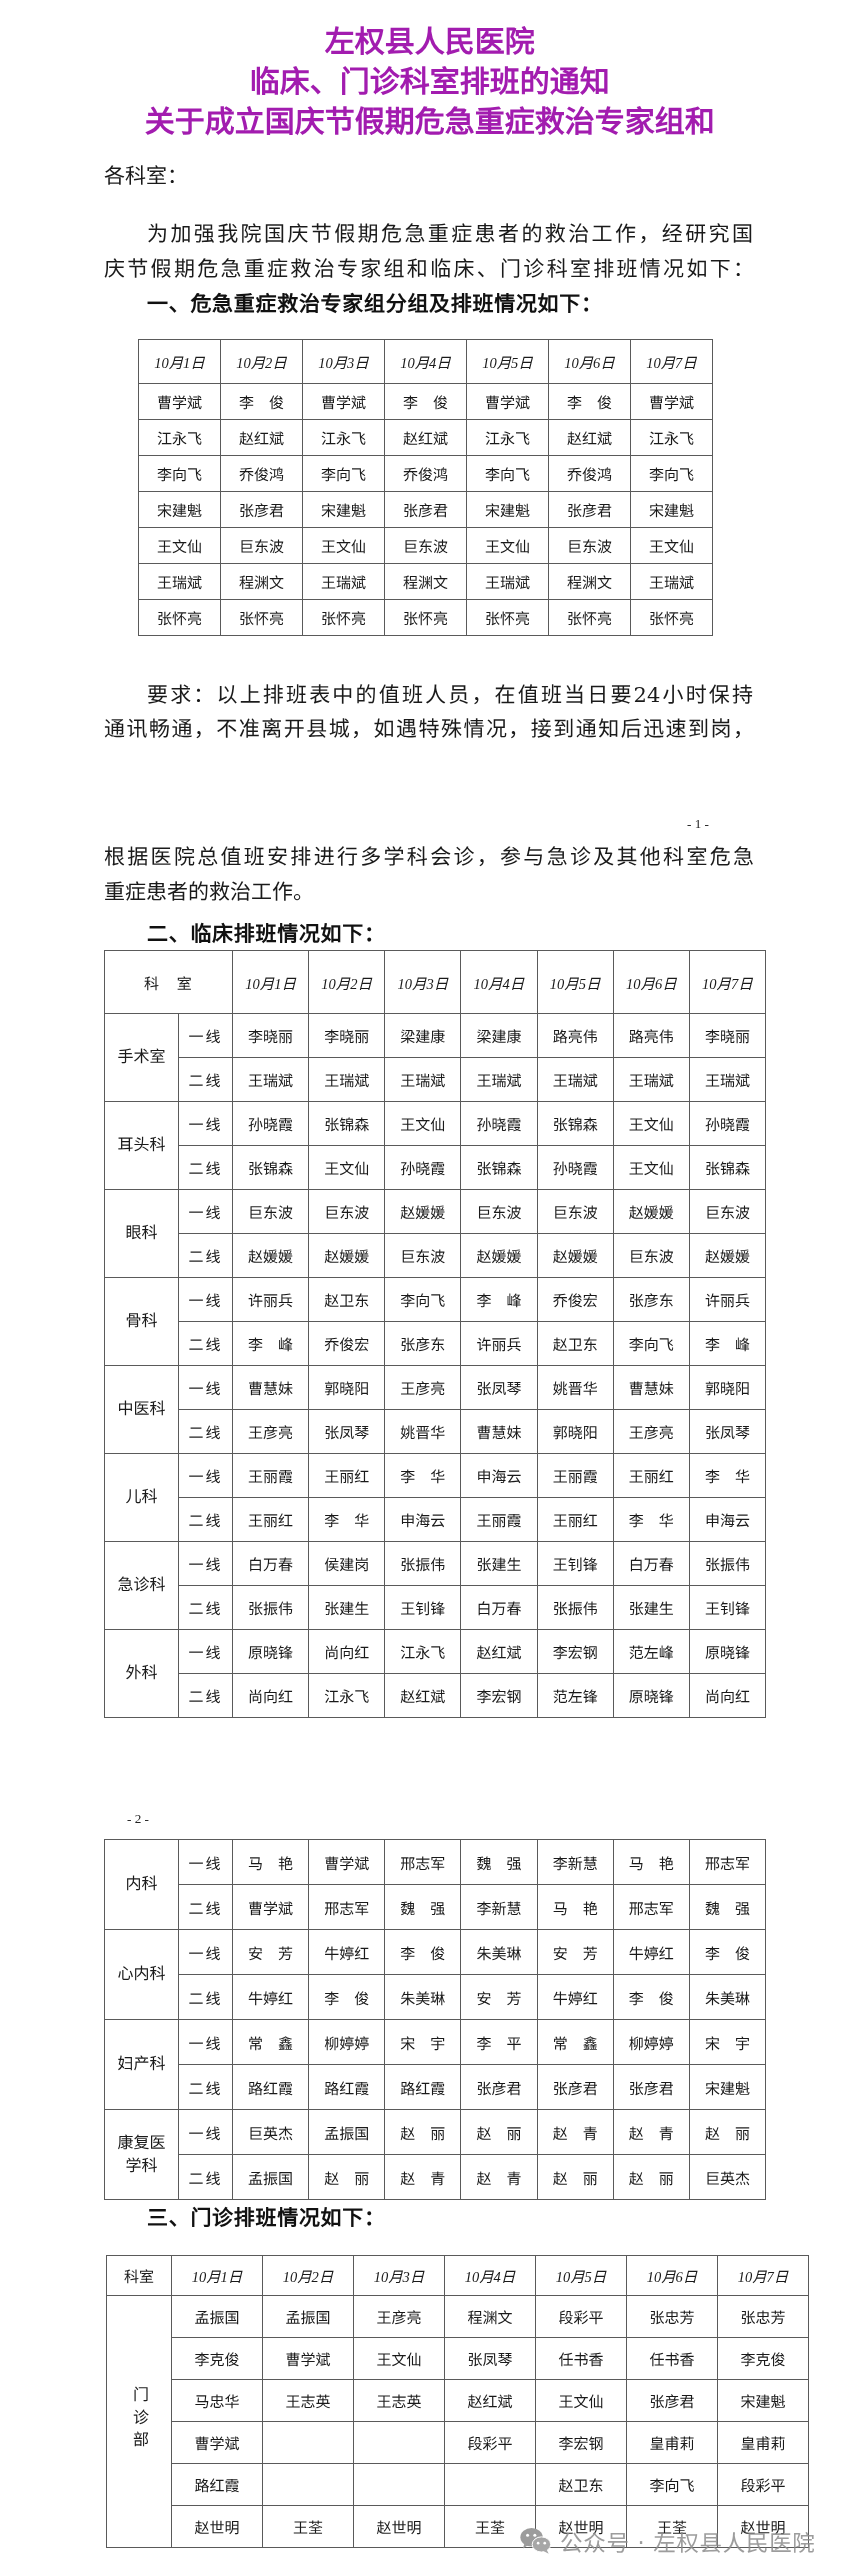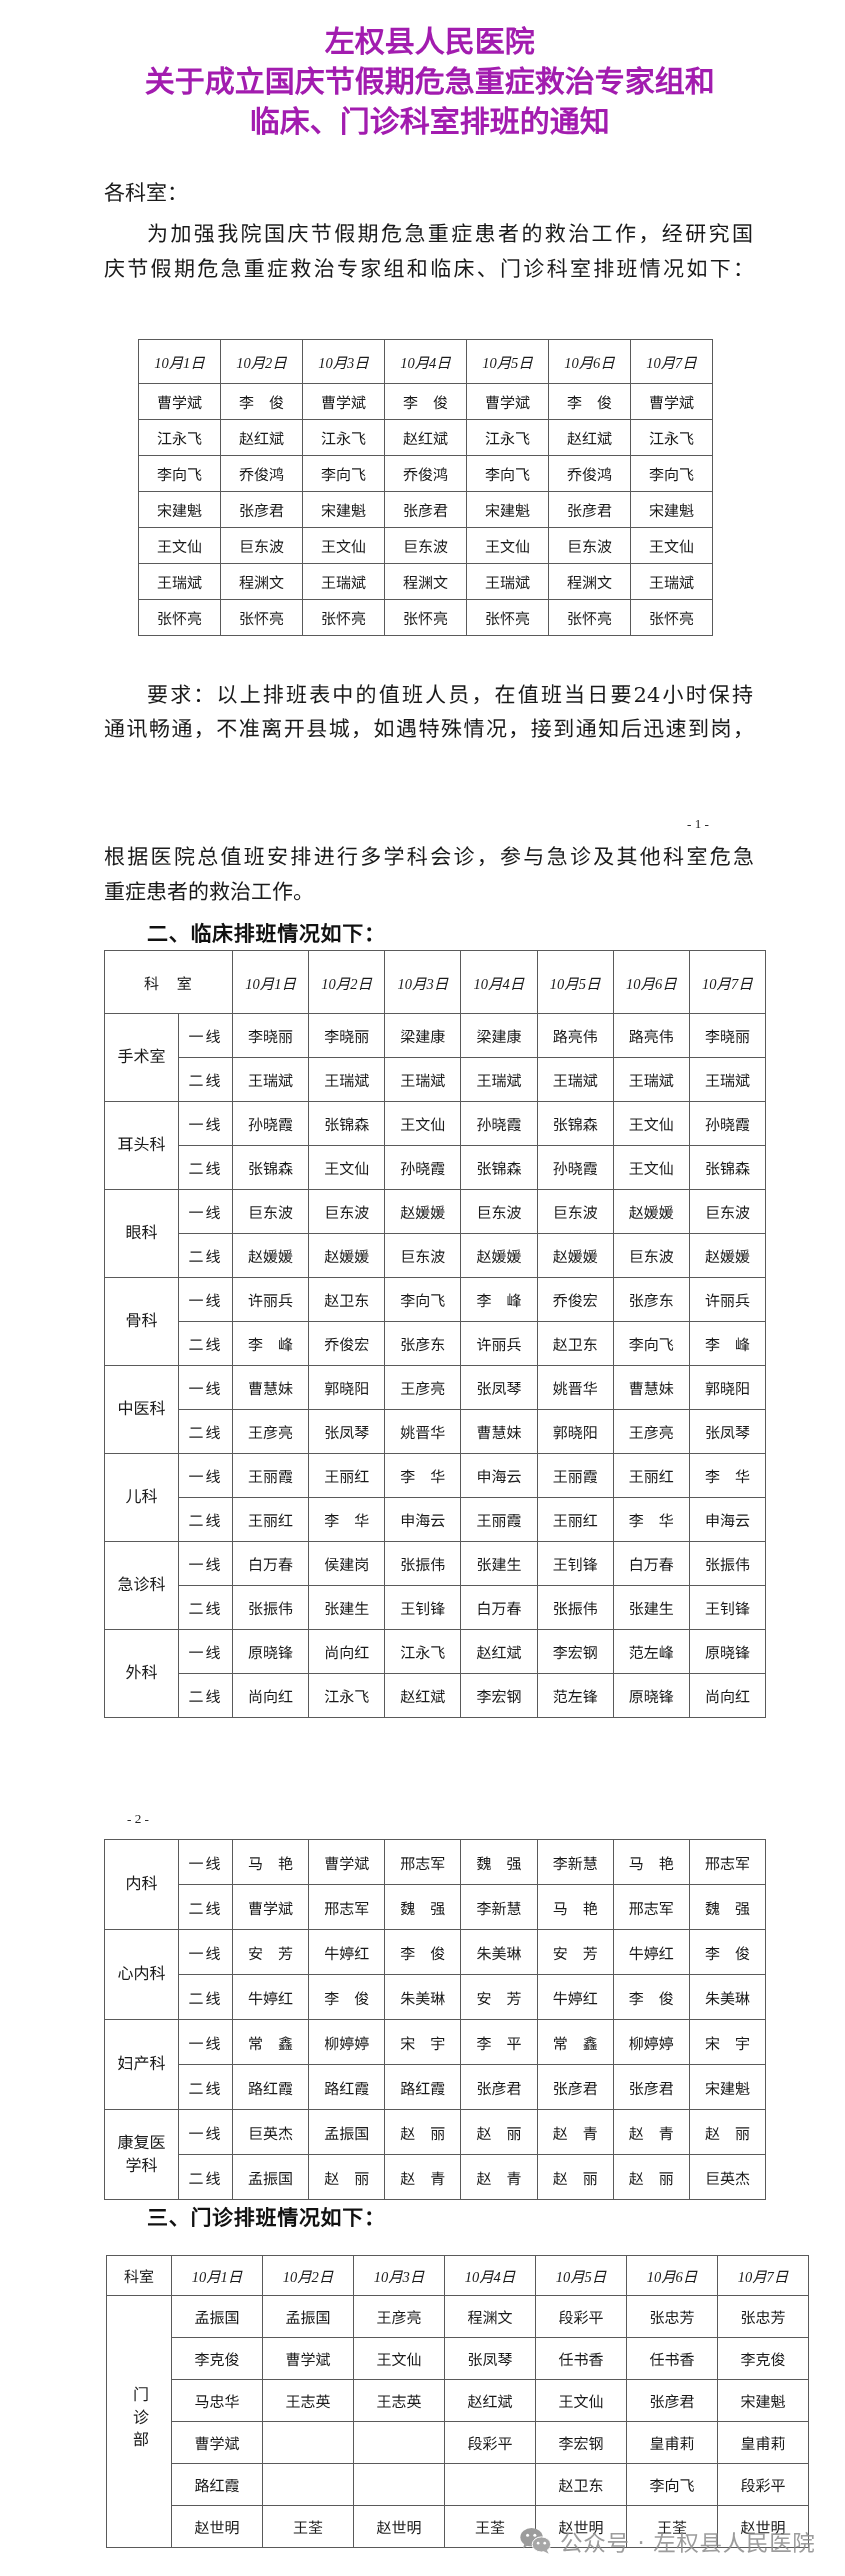--- a/index.html
+++ b/index.html
@@ -137,29 +137,30 @@
     }
     .wechat-icon { width: 33px; height: 29px; display: block; }
   </style>
 </head>
 <body>
 
 <div id="page">
 
   <div class="title">
     <div>左权县人民医院</div>
+    <div>临床、门诊科室排班的通知</div>
     <div>关于成立国庆节假期危急重症救治专家组和</div>
-    <div>临床、门诊科室排班的通知</div>
   </div>
 
-  <div class="body-line" style="left:104px; top:176px;">各科室：</div>
+  <div class="body-line" style="left:104px; top:159px;">各科室：</div>
 
   <div class="body-line justify" style="left:104px; top:252px; width:650px;">庆节假期危急重症救治专家组和临床、门诊科室排班情况如下：</div>
   <div class="body-line justify" style="left:147px; top:217px; width:606px;">为加强我院国庆节假期危急重症患者的救治工作，经研究国</div>
 
+  <div class="heading" style="left:147px; top:287px;">一、危急重症救治专家组分组及排班情况如下：</div>
 
   <table class="sched" id="t1">
     <colgroup>
         <col style="width:82px">
         <col style="width:82px">
         <col style="width:82px">
         <col style="width:82px">
         <col style="width:82px">
         <col style="width:82px">
         <col style="width:82px">

